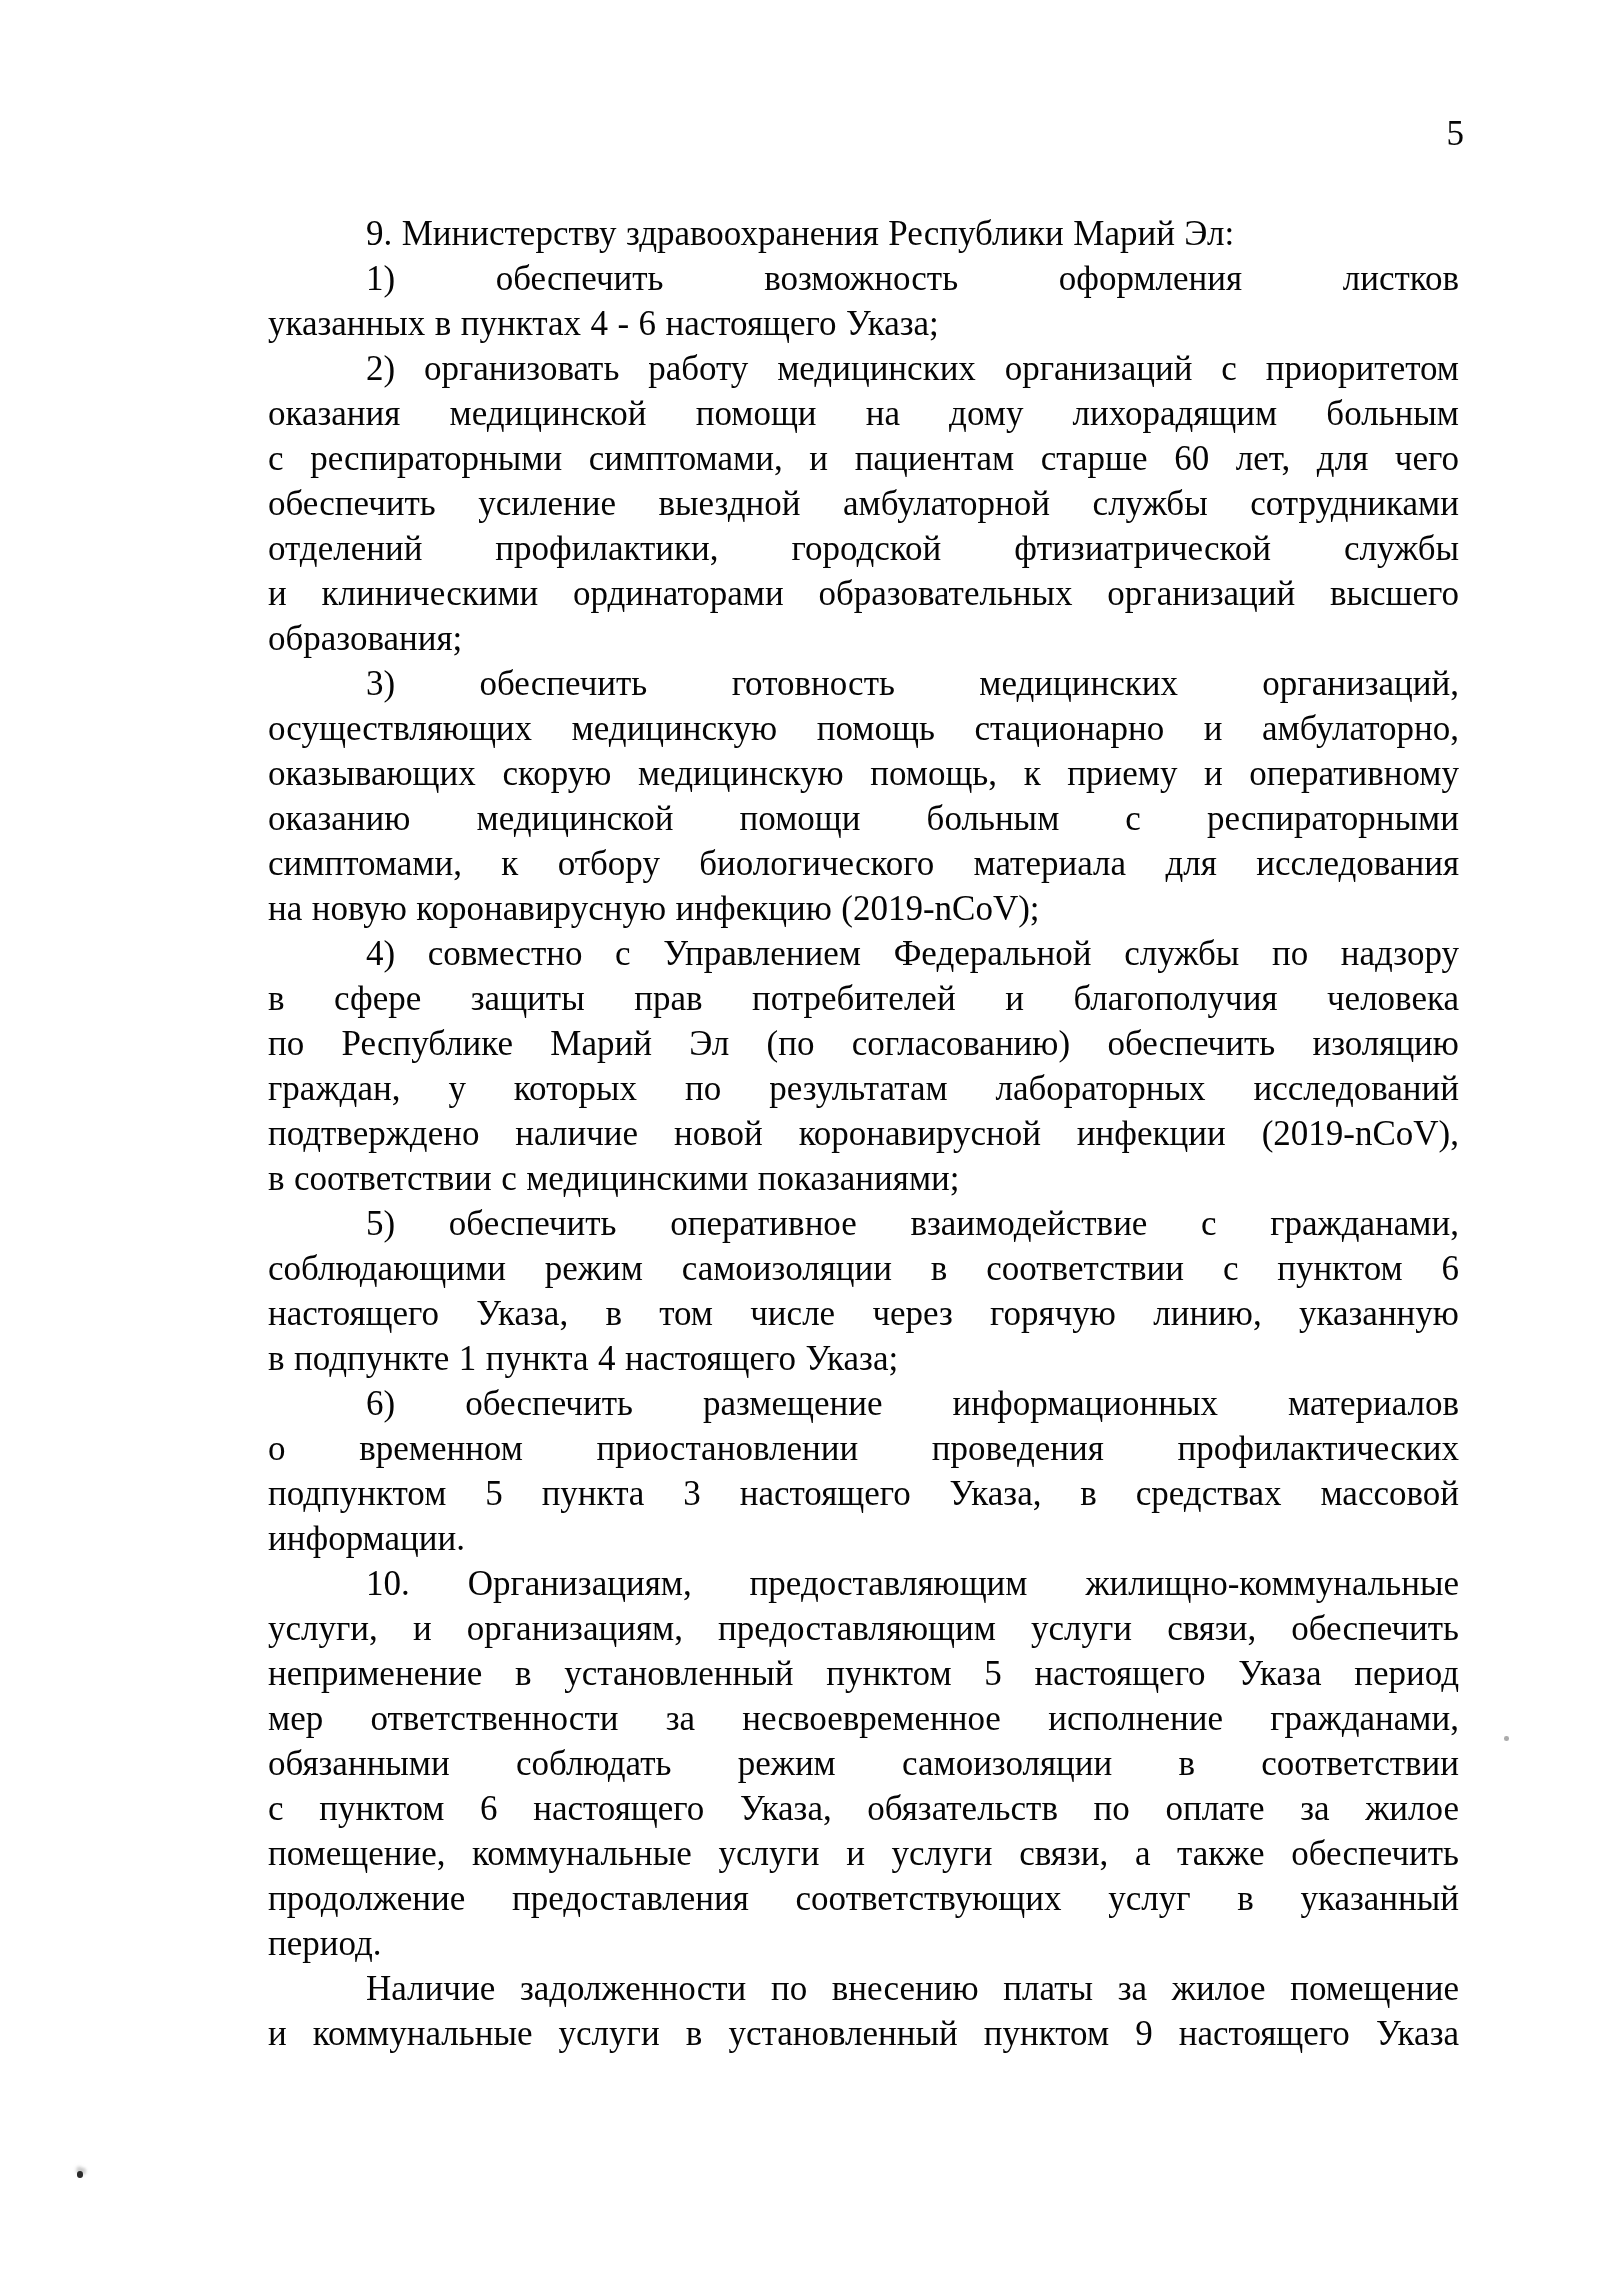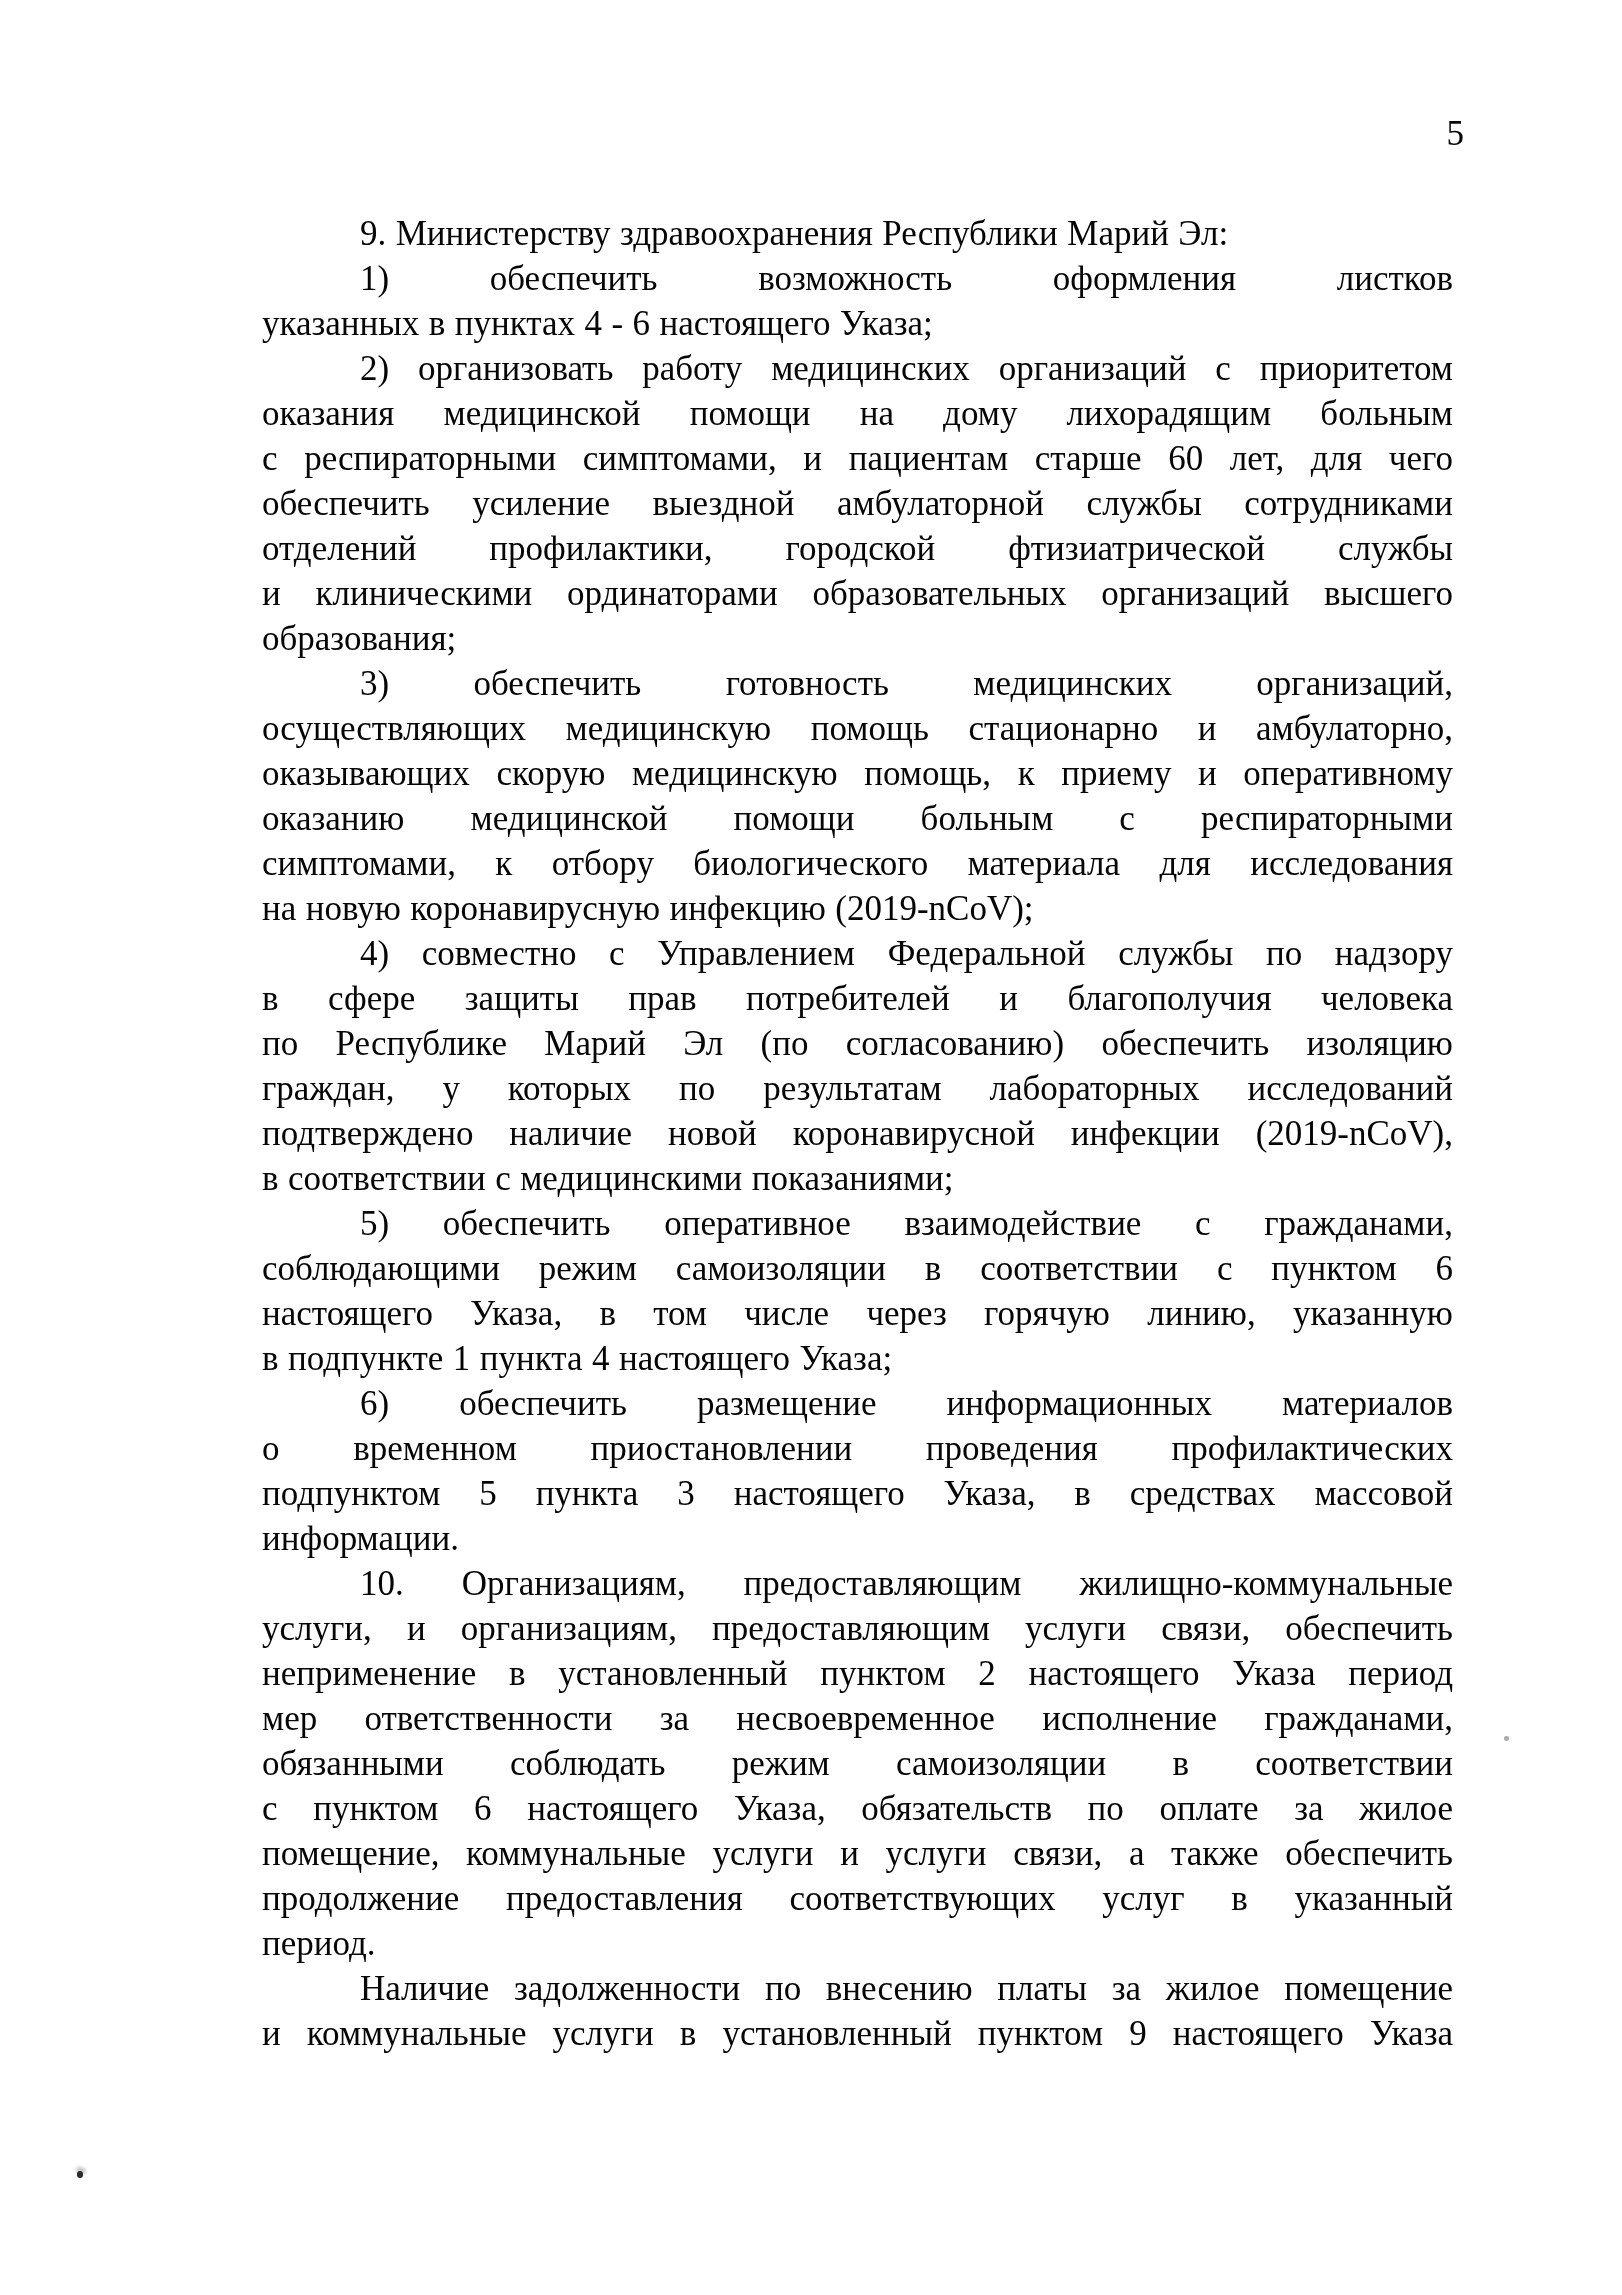--- a/index.html
+++ b/index.html
@@ -20,21 +20,21 @@
     position: absolute;
     top: 111px;
     right: 159px;
     font-size: 35px;
     line-height: 45px;
     text-align: right;
   }
   .text-block {
     position: absolute;
     top: 211px;
-    left: 262px;
+    left: 268px;
     width: 1191px;
   }
   .para { margin: 0; padding: 0; }
   .line {
     font-size: 35px;
     line-height: 45px;
     text-align: justify;
     text-align-last: justify;
     word-spacing: 0.7px;
     white-space: normal;
@@ -105,21 +105,21 @@
       </div>
       <div class="para">
         <div class="line first">6) обеспечить размещение информационных материалов</div>
         <div class="line">о временном приостановлении проведения профилактических</div>
         <div class="line">подпунктом 5 пункта 3 настоящего Указа, в средствах массовой</div>
         <div class="line lastline">информации.</div>
       </div>
       <div class="para">
         <div class="line first">10. Организациям, предоставляющим жилищно-коммунальные</div>
         <div class="line">услуги, и организациям, предоставляющим услуги связи, обеспечить</div>
-        <div class="line">неприменение в установленный пунктом 2 настоящего Указа период</div>
+        <div class="line">неприменение в установленный пунктом 5 настоящего Указа период</div>
         <div class="line">мер ответственности за несвоевременное исполнение гражданами,</div>
         <div class="line">обязанными соблюдать режим самоизоляции в соответствии</div>
         <div class="line">с пунктом 6 настоящего Указа, обязательств по оплате за жилое</div>
         <div class="line">помещение, коммунальные услуги и услуги связи, а также обеспечить</div>
         <div class="line">продолжение предоставления соответствующих услуг в указанный</div>
         <div class="line lastline">период.</div>
       </div>
       <div class="para">
         <div class="line first">Наличие задолженности по внесению платы за жилое помещение</div>
         <div class="line">и коммунальные услуги в установленный пунктом 9 настоящего Указа</div>

